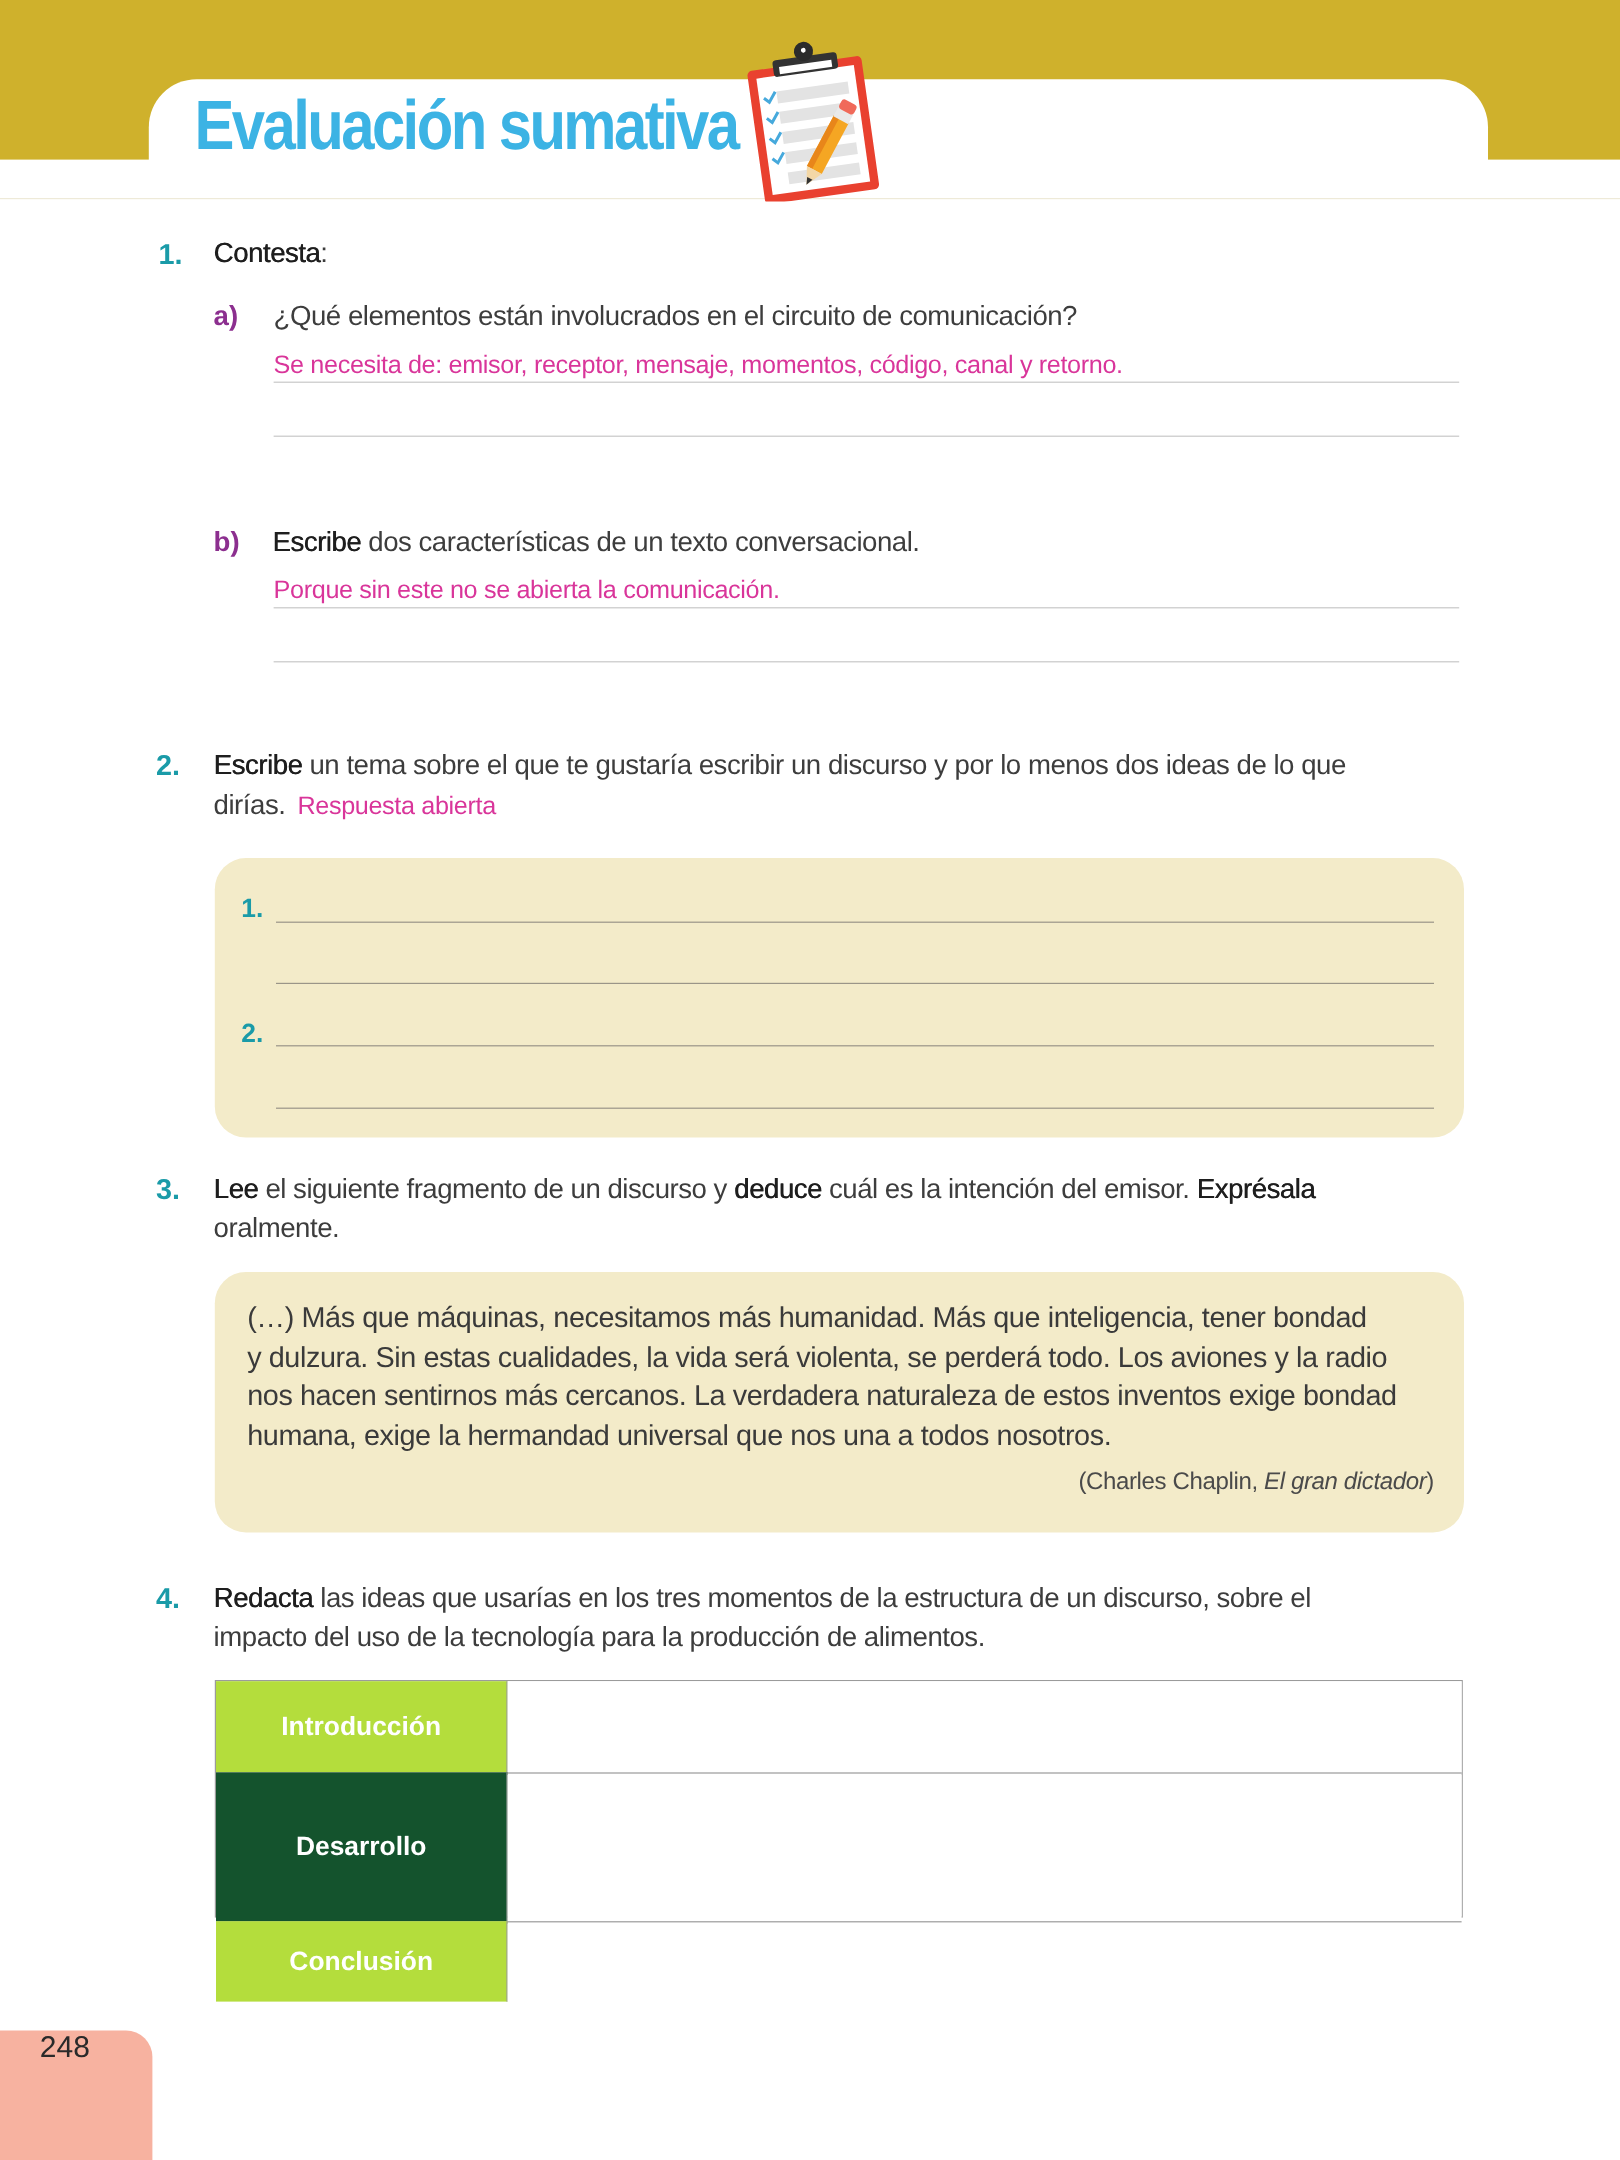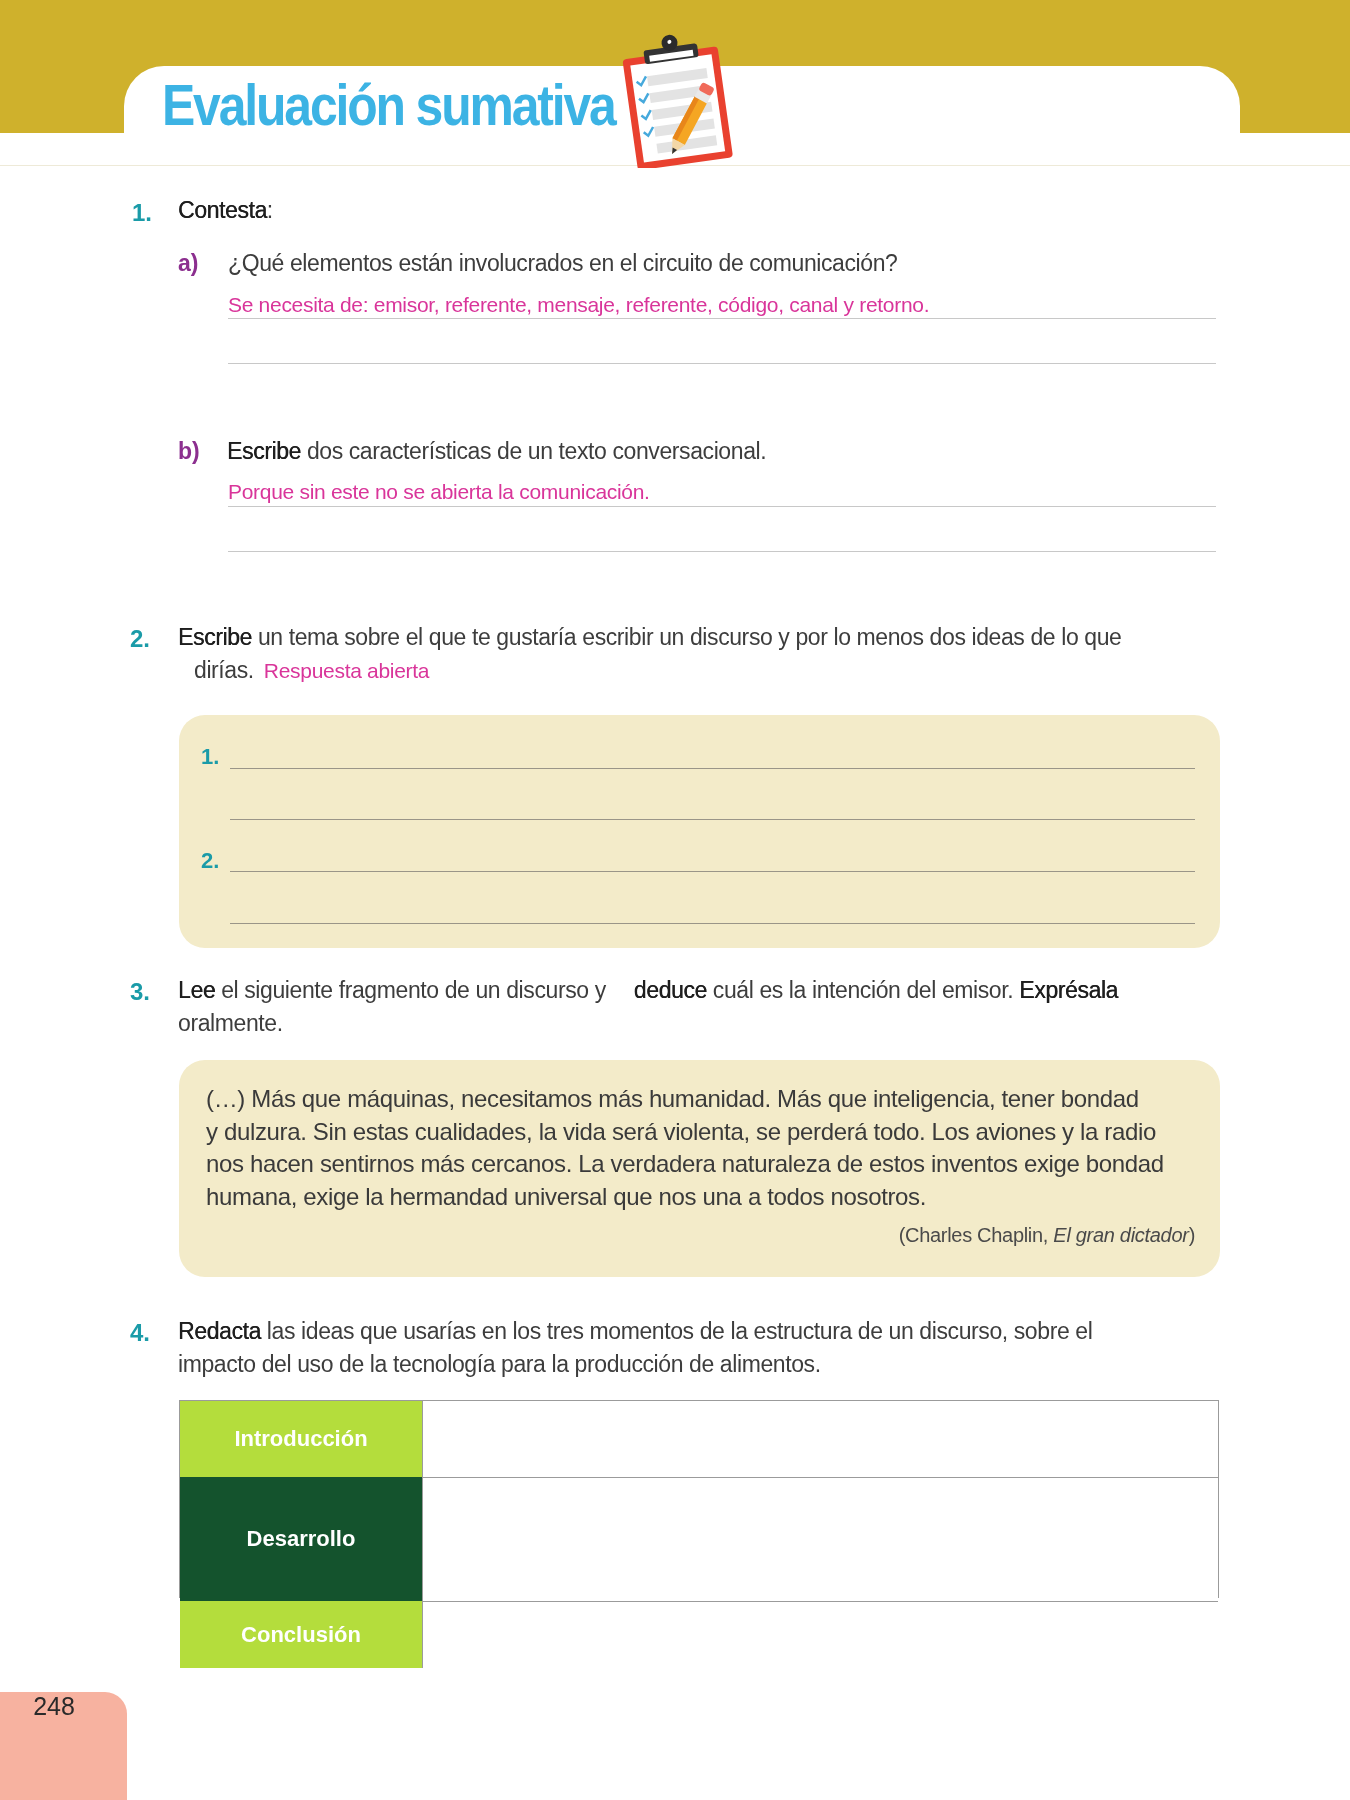--- a/index.html
+++ b/index.html
@@ -82,52 +82,52 @@
   </svg>
 </div>
 
 <div class="abs num" style="left:132px; top:199px;">1.</div>
 <div class="abs txt" style="left:178px; top:197px;">
   <span class="strong" style="white-space: pre;">Contesta</span><span style="white-space: pre;">:</span>
 </div>
 
 <div class="abs letter" style="left:178px; top:250px;">a)</div>
 <div class="abs txt" style="left:228px; top:250px;">¿Qué elementos están involucrados en el circuito de comunicación?</div>
-<div class="abs ans" style="left:228px; top:293px;">Se necesita de: emisor, referente, mensaje, referente, código, canal y retorno.</div>
+<div class="abs ans" style="left:228px; top:293px;">Se necesita de: emisor, receptor, mensaje, momentos, código, canal y retorno.</div>
 <div class="abs line" style="left:228px; top:318px; width:988px;"></div>
 <div class="abs line" style="left:228px; top:363px; width:988px;"></div>
 
 <div class="abs letter" style="left:178px; top:438px;">b)</div>
 <div class="abs txt" style="left:227px; top:438px;">
   <span class="strong" style="white-space: pre;">Escribe</span><span style="white-space: pre;"> dos características de un texto conversacional.</span>
 </div>
 <div class="abs ans" style="left:228px; top:480px;">Porque sin este no se abierta la comunicación.</div>
 <div class="abs line" style="left:228px; top:506px; width:988px;"></div>
 <div class="abs line" style="left:228px; top:551px; width:988px;"></div>
 
 <div class="abs num" style="left:130px; top:625px;">2.</div>
 <div class="abs txt" style="left:178px; top:624px;">
   <span class="strong" style="white-space: pre;">Escribe</span><span style="white-space: pre;"> un tema sobre el que te gustaría escribir un discurso y por lo menos dos ideas de lo que</span>
 </div>
 <div class="abs txt" style="left:178px; top:657px;">
-  <span style="white-space: pre; margin-left: 16px;">dirías.</span>
+  <span style="white-space: pre;">dirías.</span>
   <span class="ans" style="margin-left: 4px; white-space: pre;">Respuesta abierta</span>
 </div>
 
 <div class="abs box" style="left:179px; top:715px; width:1041px; height:233px;"></div>
 <div class="abs box-num" style="left:201px; top:744px;">1.</div>
 <div class="abs line-dark" style="left:230px; top:768px; width:965px;"></div>
 <div class="abs line-dark" style="left:230px; top:819px; width:965px;"></div>
 <div class="abs box-num" style="left:201px; top:848px;">2.</div>
 <div class="abs line-dark" style="left:230px; top:871px; width:965px;"></div>
 <div class="abs line-dark" style="left:230px; top:923px; width:965px;"></div>
 
 <div class="abs num" style="left:130px; top:978px;">3.</div>
 <div class="abs txt" style="left:178px; top:977px;">
-  <span class="strong" style="white-space: pre;">Lee</span><span style="white-space: pre;"> el siguiente fragmento de un discurso y </span><span class="strong" style="white-space: pre; margin-left: 22px;">deduce</span><span style="white-space: pre;"> cuál es la intención del emisor. </span><span class="strong" style="white-space: pre;">Exprésala</span>
+  <span class="strong" style="white-space: pre;">Lee</span><span style="white-space: pre;"> el siguiente fragmento de un discurso y </span><span class="strong" style="white-space: pre;">deduce</span><span style="white-space: pre;"> cuál es la intención del emisor. </span><span class="strong" style="white-space: pre;">Exprésala</span>
 </div>
 <div class="abs txt" style="left:178px; top:1010px;">oralmente.</div>
 
 <div class="abs box" style="left:179px; top:1060px; width:1041px; height:217px;"></div>
 <div class="abs quote" style="left:206px; top:1083px; width:1000px;">
   <div class="qline">(…) Más que máquinas, necesitamos más humanidad. Más que inteligencia, tener bondad</div>
   <div class="qline">y dulzura. Sin estas cualidades, la vida será violenta, se perderá todo. Los aviones y la radio</div>
   <div class="qline">nos hacen sentirnos más cercanos. La verdadera naturaleza de estos inventos exige bondad</div>
   <div class="qline">humana, exige la hermandad universal que nos una a todos nosotros.</div>
 </div>

